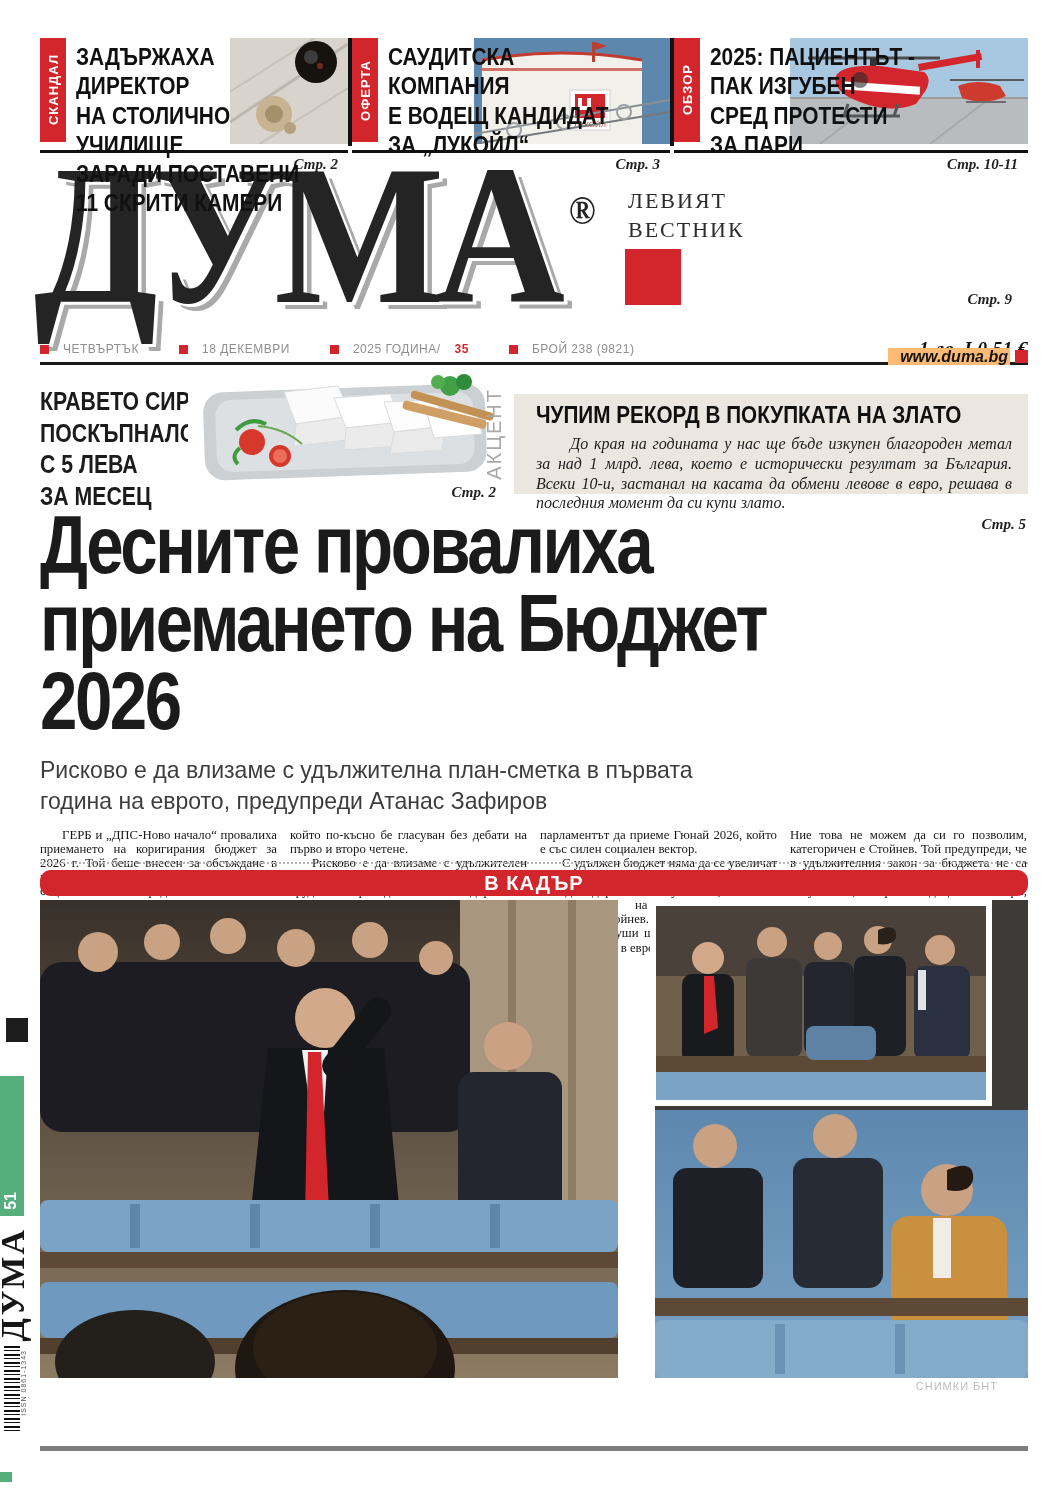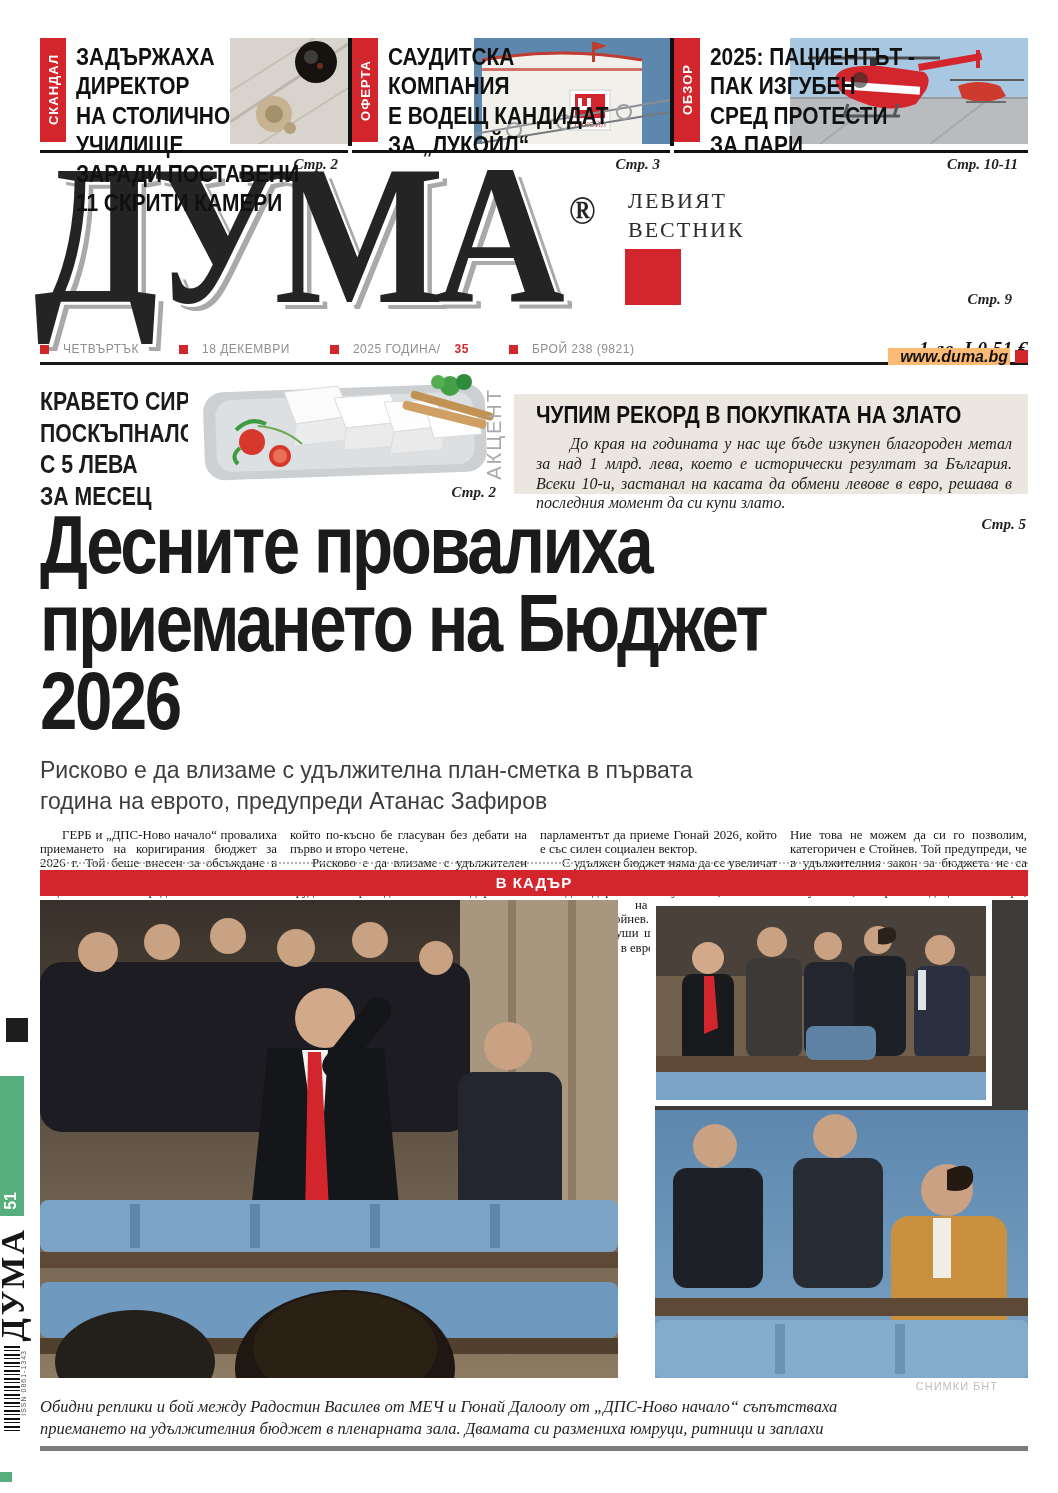--- a/index.html
+++ b/index.html
@@ -100,21 +100,21 @@
   .col{width:237px;font-family:"Liberation Serif",serif;font-size:12.8px;line-height:1.1;
        text-align:justify;color:#161616;}
   .col p{margin:0;}
   .col p.ind{text-indent:22px;}
   .col .colpage{text-align:right;margin-top:2px;}
 
   
   .vkadar{left:40px;top:862px;width:988px;}
   .vk-dots{border-top:2px dotted #b5b5b5;height:6px;}
   .vk-bar{height:26px;background:#d2262c;color:#fff;text-align:center;
-          font-weight:bold;font-size:15px;line-height:26px;letter-spacing:1px;}
+          font-weight:bold;font-size:20px;line-height:26px;letter-spacing:1px;border-radius:11px;}
   .photos{left:40px;top:900px;width:988px;height:478px;}
   .photo-main{position:absolute;left:0;top:0;width:578px;height:478px;}
   .photo-right{position:absolute;left:615px;top:0;width:373px;height:478px;}
   .photo-main svg,.photo-right svg,.photo-inset svg{display:block;width:100%;height:100%;}
   .photo-inset{position:absolute;left:610px;top:0;width:342px;height:206px;
                border:6px solid #fff;box-sizing:border-box;}
   .credit{left:40px;top:1380px;width:958px;text-align:right;font-size:11px;color:#bdbdbd;
           letter-spacing:1px;}
   .caption{left:40px;top:1396px;width:988px;font-family:"Liberation Serif",serif;
            font-style:italic;font-size:16.5px;line-height:1.32;color:#1f1f1f;}
@@ -448,17 +448,15 @@
         <rect x="258" y="60" width="56" height="94" rx="10" fill="#2b3040"></rect>
         <rect x="262" y="64" width="8" height="40" fill="#dfe3e8"></rect>
         <rect x="0" y="150" width="330" height="16" fill="#5d4936"></rect>
         <rect x="0" y="166" width="330" height="28" fill="#7ba3c6"></rect>
         <rect x="150" y="120" width="70" height="34" rx="8" fill="#5e82a3"></rect>
       </svg>
     </div>
   </div>
 
   <div class="abs credit">СНИМКИ БНТ</div>
-  <div class="abs caption pre">Обидни реплики и бой между Радостин Василев от МЕЧ и Гюнай Далоолу от „ДПС-Ново начало“ съпътстваха
-приемането на удължителния бюджет в пленарната зала. Двамата си размениха юмруци, ритници и заплахи</div>
   <div class="abs bottomrule"></div>
 
 </div>
 
 </body></html>

